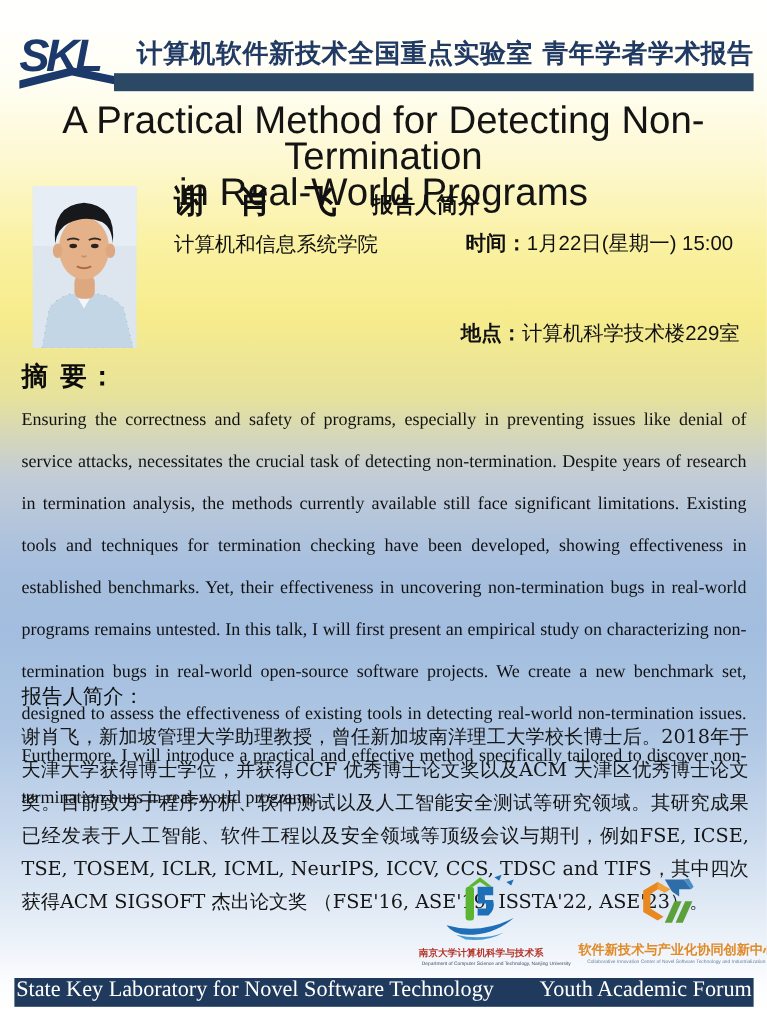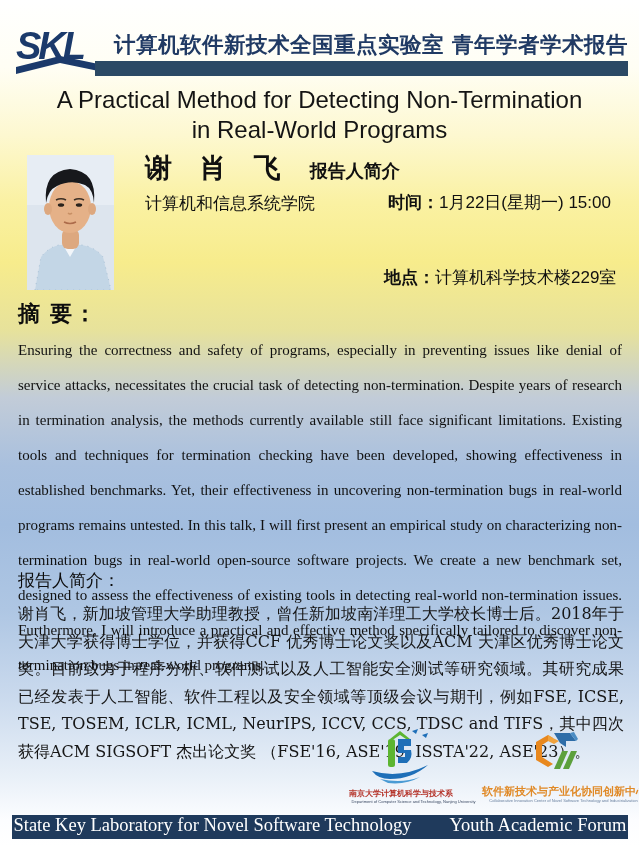--- a/index.html
+++ b/index.html
@@ -16,21 +16,21 @@
   .header-row{
     position:absolute;left:114px;top:30px;width:514px;
     display:flex;justify-content:space-between;align-items:flex-start;
     color:#203a64;font-weight:bold;font-size:21.5px;letter-spacing:.5px;
     font-family:"Liberation Sans",sans-serif;white-space:nowrap;
   }
   .header-bar{position:absolute;left:95px;top:61px;width:533px;height:15px;background:#2b4965;}
   
   .title{
     position:absolute;left:0;top:85px;width:639px;text-align:center;
-    color:#141414;font-size:24px;line-height:30px;font-family:"Liberation Sans",sans-serif;
+    color:#141414;font-size:32px;line-height:30px;font-family:"Liberation Sans",sans-serif;
   }
   
   .photo{position:absolute;left:27px;top:155px;width:87px;height:135px;overflow:hidden;}
   .name-row{position:absolute;left:145px;top:150px;display:flex;align-items:baseline;gap:20px;white-space:nowrap;}
   .name{font-family:"DejaVu Serif","Liberation Serif",serif;font-size:27px;font-weight:bold;letter-spacing:9px;color:#101010;}
   .prof-title{font-size:18px;font-weight:bold;color:#101010;}
   .info-line{position:absolute;font-size:17px;color:#101010;white-space:nowrap;}
   .info-line b{font-weight:bold;}
   .school{left:145px;top:192px;}
   .university{left:145px;top:266px;}

